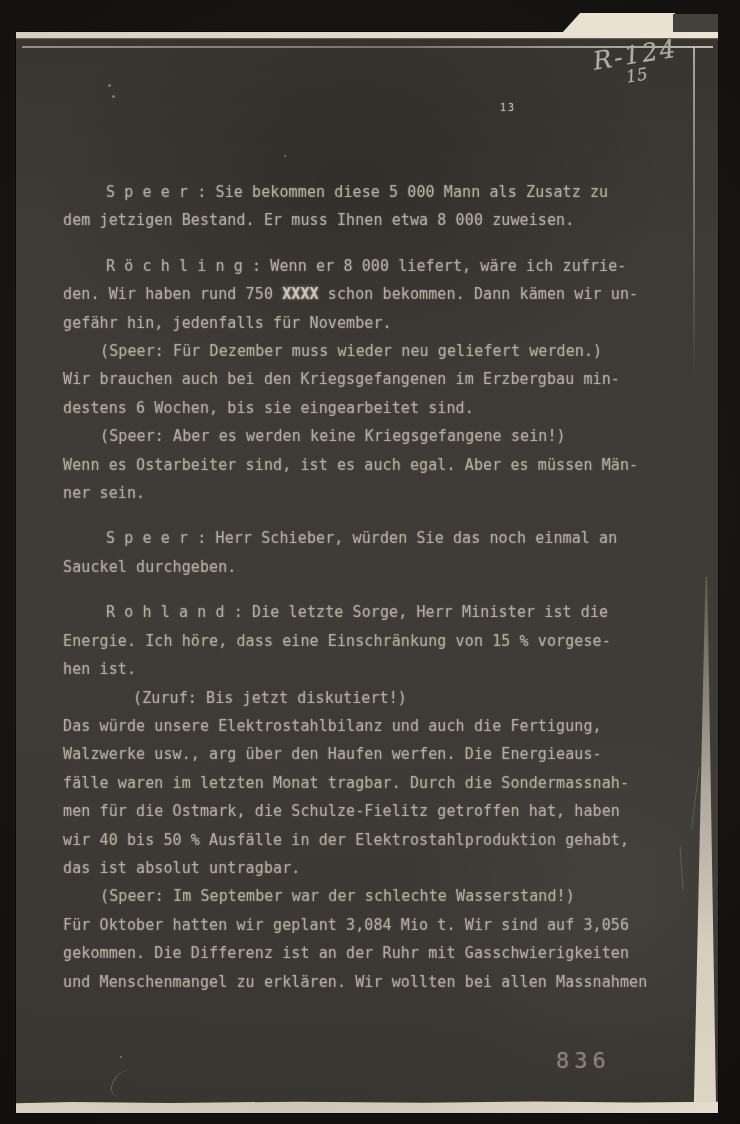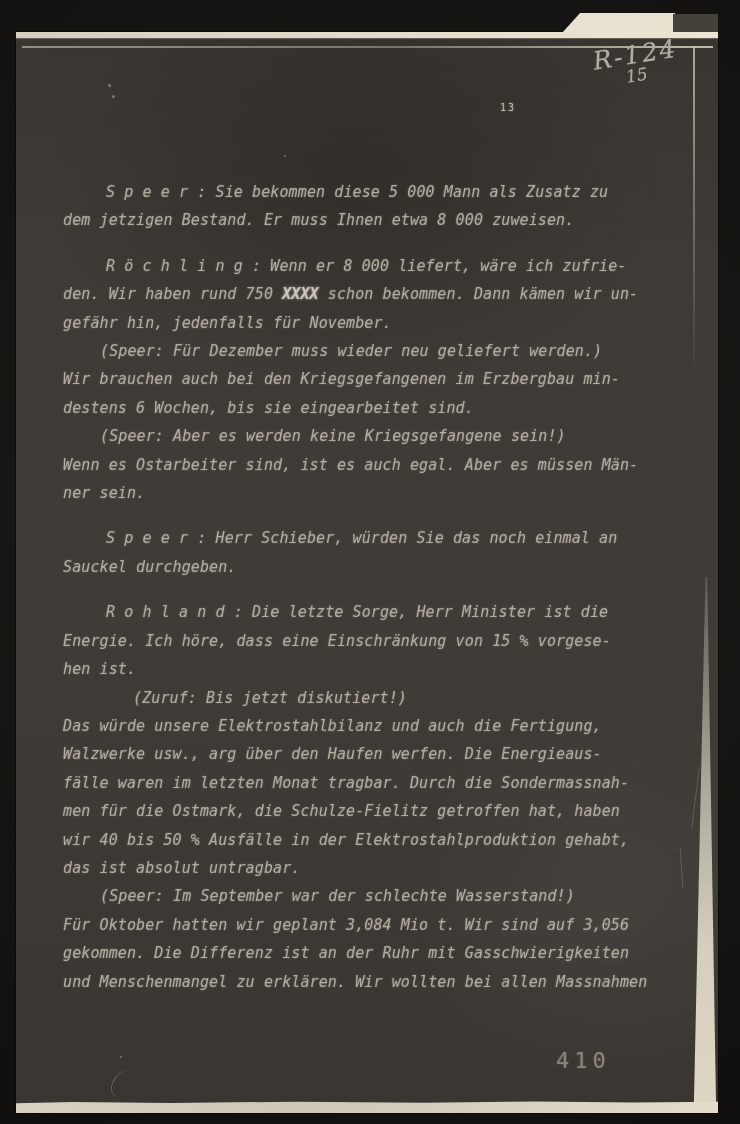--- a/index.html
+++ b/index.html
@@ -49,21 +49,21 @@
   
   .page-number{position:absolute;left:484px;top:70px;font-size:10px;letter-spacing:2px;
     color:#bcb6aa;text-shadow:0 0 2px rgba(180,174,162,.6);}
   
   .handwriting{position:absolute;left:578px;top:8px;transform:rotate(-9deg);
     color:#b2ada2;font-family:"DejaVu Serif",serif;font-style:italic;text-shadow:0 0 1px rgba(178,173,162,.5);}
   .hw-1{font-size:25px;letter-spacing:2px;}
   .hw-2{font-size:17px;margin:-4px 0 0 30px;}
   
   .typed{position:absolute;left:47px;top:146px;width:620px;font-size:15px;line-height:28.4px;
-    letter-spacing:.1px;color:#b2aca0;text-shadow:0 0 2px rgba(168,162,150,.55);white-space:pre;font-style:italic;}
+    letter-spacing:.1px;color:#b2aca0;text-shadow:0 0 2px rgba(168,162,150,.55);white-space:pre;}
   .para{margin:0 0 17px 0;}
   .typed .para:nth-child(2){}
   .line{min-height:28.4px;}
   .ind-speaker{padding-left:43px;}
   .ind-paren{padding-left:37px;}
   .ind-zuruf{padding-left:70px;}
   .strikeover{color:#cdc7bb;font-weight:bold;text-shadow:0 0 3px rgba(205,199,187,.9);}
   
   .stamp{position:absolute;left:540px;top:1016px;font-size:22px;letter-spacing:5px;
     color:#8d8379;text-shadow:0 0 2px rgba(140,132,122,.55);}
@@ -92,14 +92,14 @@
 
   <div class="handwriting">
     <div class="hw-1">R-124</div>
     <div class="hw-2">15</div>
   </div>
 
   <div class="page-number">13</div>
 
   <div class="typed"><div class="para"><div class="line ind-speaker">S p e e r : Sie bekommen diese 5 000 Mann als Zusatz zu</div><div class="line ind-none">dem jetzigen Bestand. Er muss Ihnen etwa 8 000 zuweisen.</div></div><div class="para"><div class="line ind-speaker">R ö c h l i n g : Wenn er 8 000 liefert, wäre ich zufrie-</div><div class="line ind-none">den. Wir haben rund 750 <span class="strikeover">XXXX</span> schon bekommen. Dann kämen wir un-</div><div class="line ind-none">gefähr hin, jedenfalls für November.</div><div class="line ind-paren">(Speer: Für Dezember muss wieder neu geliefert werden.)</div><div class="line ind-none">Wir brauchen auch bei den Kriegsgefangenen im Erzbergbau min-</div><div class="line ind-none">destens 6 Wochen, bis sie eingearbeitet sind.</div><div class="line ind-paren">(Speer: Aber es werden keine Kriegsgefangene sein!)</div><div class="line ind-none">Wenn es Ostarbeiter sind, ist es auch egal. Aber es müssen Män-</div><div class="line ind-none">ner sein.</div></div><div class="para"><div class="line ind-speaker">S p e e r : Herr Schieber, würden Sie das noch einmal an</div><div class="line ind-none">Sauckel durchgeben.</div></div><div class="para"><div class="line ind-speaker">R o h l a n d : Die letzte Sorge, Herr Minister ist die</div><div class="line ind-none">Energie. Ich höre, dass eine Einschränkung von 15 % vorgese-</div><div class="line ind-none">hen ist.</div><div class="line ind-zuruf">(Zuruf: Bis jetzt diskutiert!)</div><div class="line ind-none">Das würde unsere Elektrostahlbilanz und auch die Fertigung,</div><div class="line ind-none">Walzwerke usw., arg über den Haufen werfen. Die Energieaus-</div><div class="line ind-none">fälle waren im letzten Monat tragbar. Durch die Sondermassnah-</div><div class="line ind-none">men für die Ostmark, die Schulze-Fielitz getroffen hat, haben</div><div class="line ind-none">wir 40 bis 50 % Ausfälle in der Elektrostahlproduktion gehabt,</div><div class="line ind-none">das ist absolut untragbar.</div><div class="line ind-paren">(Speer: Im September war der schlechte Wasserstand!)</div><div class="line ind-none">Für Oktober hatten wir geplant 3,084 Mio t. Wir sind auf 3,056</div><div class="line ind-none">gekommen. Die Differenz ist an der Ruhr mit Gasschwierigkeiten</div><div class="line ind-none">und Menschenmangel zu erklären. Wir wollten bei allen Massnahmen</div></div></div>
 
-  <div class="stamp">410</div>
+  <div class="stamp">836</div>
 </div>
 
 </body></html>

